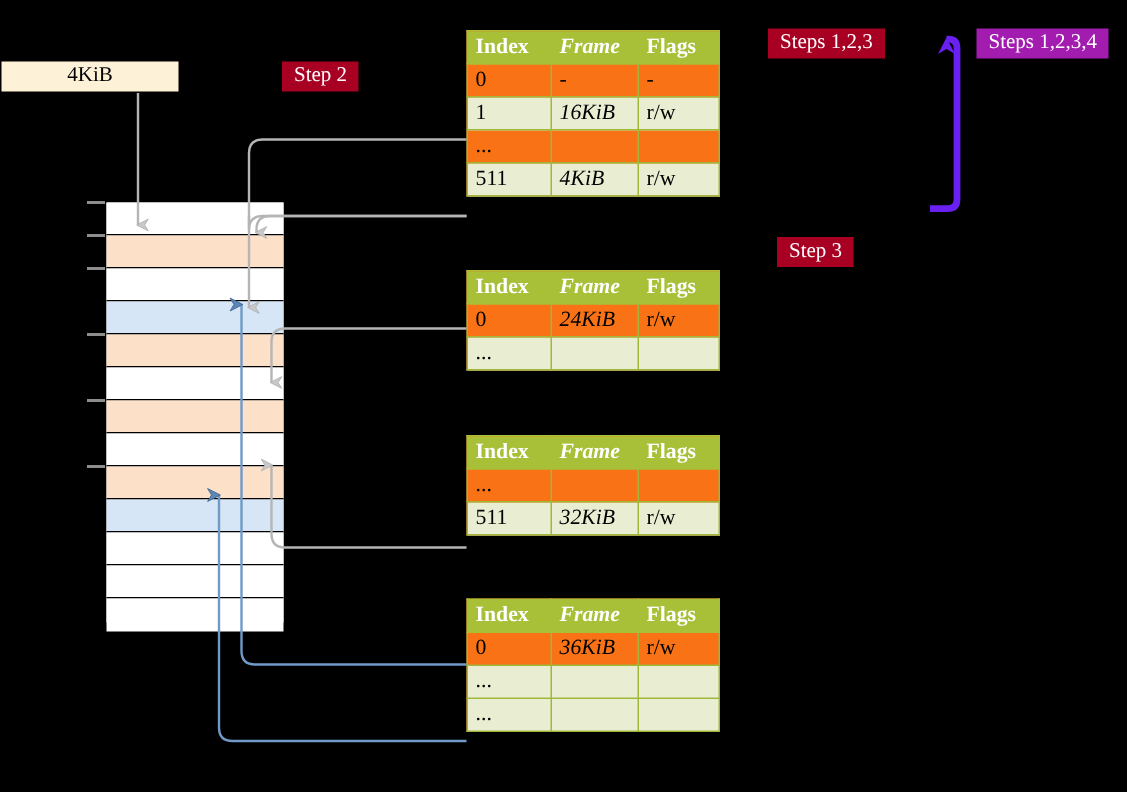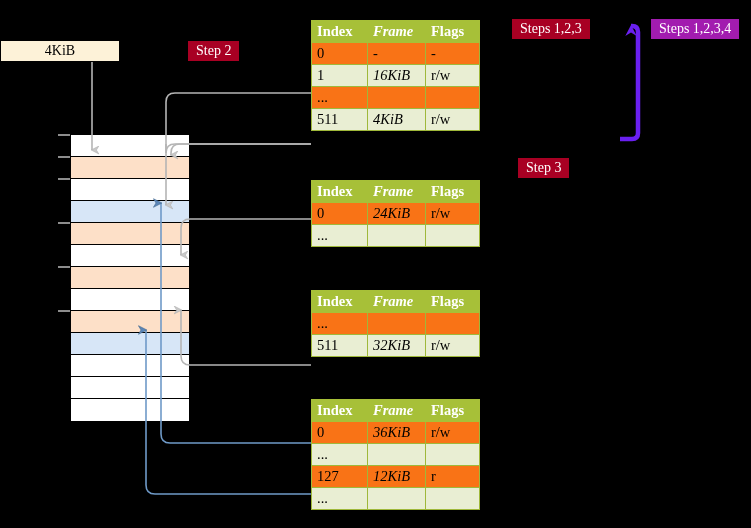--- a/index.html
+++ b/index.html
@@ -181,25 +181,20 @@
       <tr>
         <td class="c-index">0</td>
         <td class="c-frame">36KiB</td>
         <td class="c-flags">r/w</td>
       </tr>
       <tr class="alt">
         <td class="c-index">...</td>
         <td class="c-frame"></td>
         <td class="c-flags"></td>
       </tr>
-      <tr>
-        <td class="c-index">127</td>
-        <td class="c-frame">12KiB</td>
-        <td class="c-flags">r</td>
-      </tr>
       <tr class="alt">
         <td class="c-index">...</td>
         <td class="c-frame"></td>
         <td class="c-flags"></td>
       </tr>
     </tbody>
   </table>
 
 <svg class="abs" id="wires" viewBox="0 0 751 528">
   <defs>

